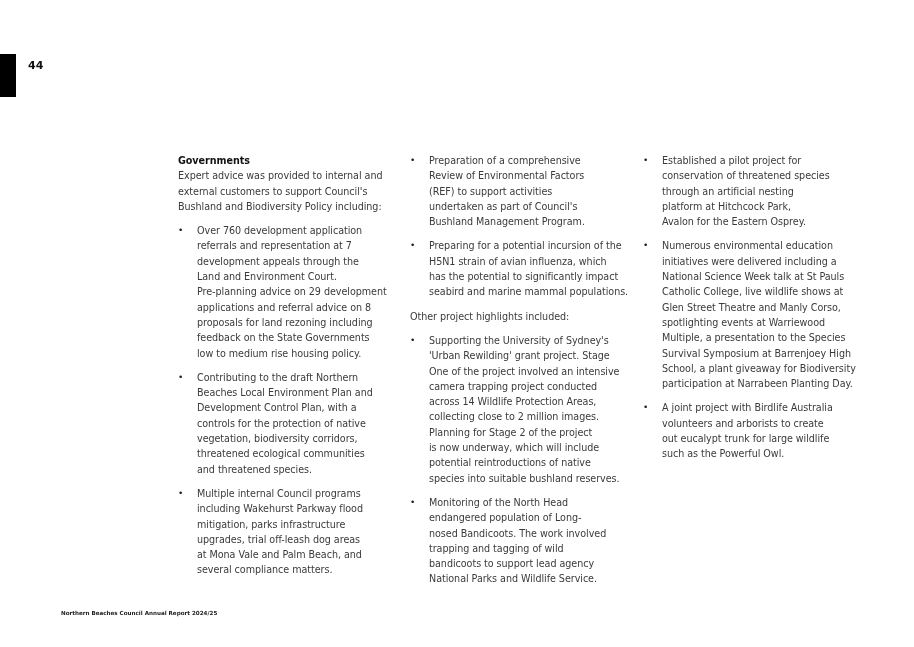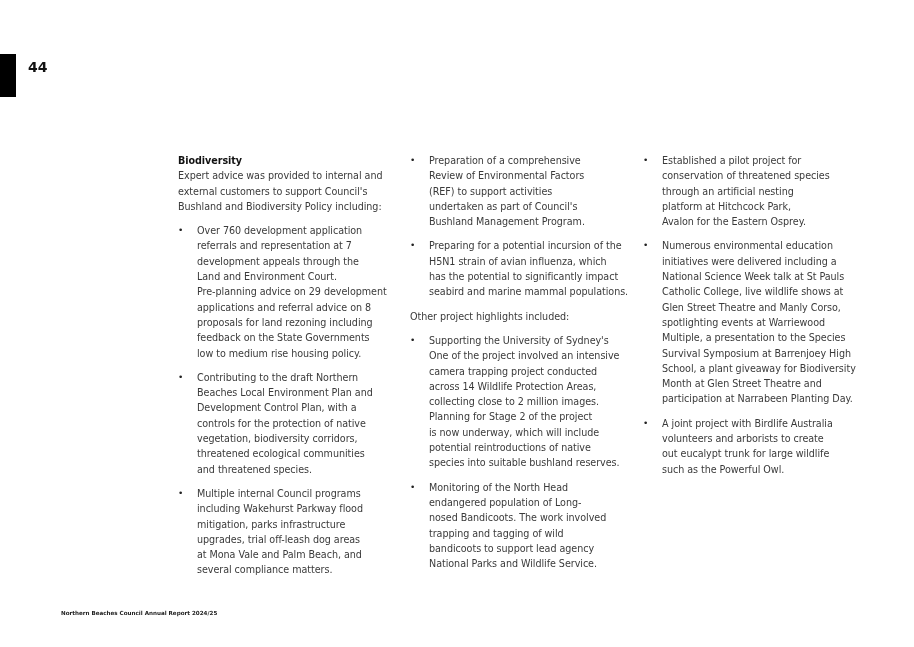--- a/index.html
+++ b/index.html
@@ -1,21 +1,21 @@
 <!DOCTYPE html>
 <html><head>
 <meta charset="utf-8">
 <style>
   html, body { margin: 0; padding: 0; }
   body {
     width: 914px; height: 647px; background: #ffffff; position: relative; overflow: hidden;
     font-family: "DejaVu Sans", sans-serif; color: #3a3a3a;
   }
   .page-tab { position: absolute; left: 0; top: 54px; width: 16px; height: 43px; background: #000; }
-  .page-num { position: absolute; left: 28px; top: 59px; font-size: 14px; font-weight: bold; color: #111; }
+  .page-num { position: absolute; left: 28px; top: 59px; font-size: 11px; font-weight: bold; color: #111; }
   .col { position: absolute; top: 153px; font-size: 9.6px; line-height: 15.3px; letter-spacing: -0.05px; }
   .col1 { left: 178px; width: 220px; }
   .col2 { left: 410px; width: 225px; }
   .col3 { left: 643px; width: 225px; }
   .heading { font-weight: bold; color: #111; }
   .para { margin: 0; }
   .para .line, .item .line { display: block; white-space: nowrap; }
   .list { margin: 0; padding: 0; list-style: none; }
   .item { position: relative; padding-left: 19px; margin: 0; }
   .bullet { position: absolute; left: 0; top: 0; font-size: 9px; color: #222; }
@@ -23,21 +23,21 @@
   .gap-item { margin-bottom: 9px; }
   .footer { position: absolute; left: 61px; top: 610px; font-size: 5.6px; font-weight: bold; color: #222; white-space: nowrap; }
 </style>
 </head>
 <body>
 
 <div class="page-tab"></div>
 <div class="page-num">44</div>
 
 <div class="col col1">
-  <div class="heading">Biodiversity</div>
+  <div class="heading">Governments</div>
   <div class="para gap-after-para">
     <span class="line">Expert advice was provided to internal and</span>
     <span class="line">external customers to support Council's</span>
     <span class="line">Bushland and Biodiversity Policy including:</span>
   </div>
   <ul class="list">
     <li class="item gap-item">
         <span class="bullet">•</span>
         <span class="line">Over 760 development application</span>
         <span class="line">referrals and representation at 7</span>
@@ -87,20 +87,21 @@
         <span class="line">H5N1 strain of avian influenza, which</span>
         <span class="line">has the potential to significantly impact</span>
         <span class="line">seabird and marine mammal populations.</span>
       </li>
   </ul>
   <div class="para gap-after-para">Other project highlights included:</div>
   <ul class="list">
     <li class="item gap-item">
         <span class="bullet">•</span>
         <span class="line">Supporting the University of Sydney's</span>
+        <span class="line">'Urban Rewilding' grant project. Stage</span>
         <span class="line">One of the project involved an intensive</span>
         <span class="line">camera trapping project conducted</span>
         <span class="line">across 14 Wildlife Protection Areas,</span>
         <span class="line">collecting close to 2 million images.</span>
         <span class="line">Planning for Stage 2 of the project</span>
         <span class="line">is now underway, which will include</span>
         <span class="line">potential reintroductions of native</span>
         <span class="line">species into suitable bushland reserves.</span>
       </li>
     <li class="item">
@@ -129,21 +130,20 @@
         <span class="bullet">•</span>
         <span class="line">Numerous environmental education</span>
         <span class="line">initiatives were delivered including a</span>
         <span class="line">National Science Week talk at St Pauls</span>
         <span class="line">Catholic College, live wildlife shows at</span>
         <span class="line">Glen Street Theatre and Manly Corso,</span>
         <span class="line">spotlighting events at Warriewood</span>
         <span class="line">Multiple, a presentation to the Species</span>
         <span class="line">Survival Symposium at Barrenjoey High</span>
         <span class="line">School, a plant giveaway for Biodiversity</span>
-        <span class="line">Month at Glen Street Theatre and</span>
         <span class="line">participation at Narrabeen Planting Day.</span>
       </li>
     <li class="item">
         <span class="bullet">•</span>
         <span class="line">A joint project with Birdlife Australia</span>
         <span class="line">volunteers and arborists to create</span>
         <span class="line">out eucalypt trunk for large wildlife</span>
         <span class="line">such as the Powerful Owl.</span>
       </li>
   </ul>

